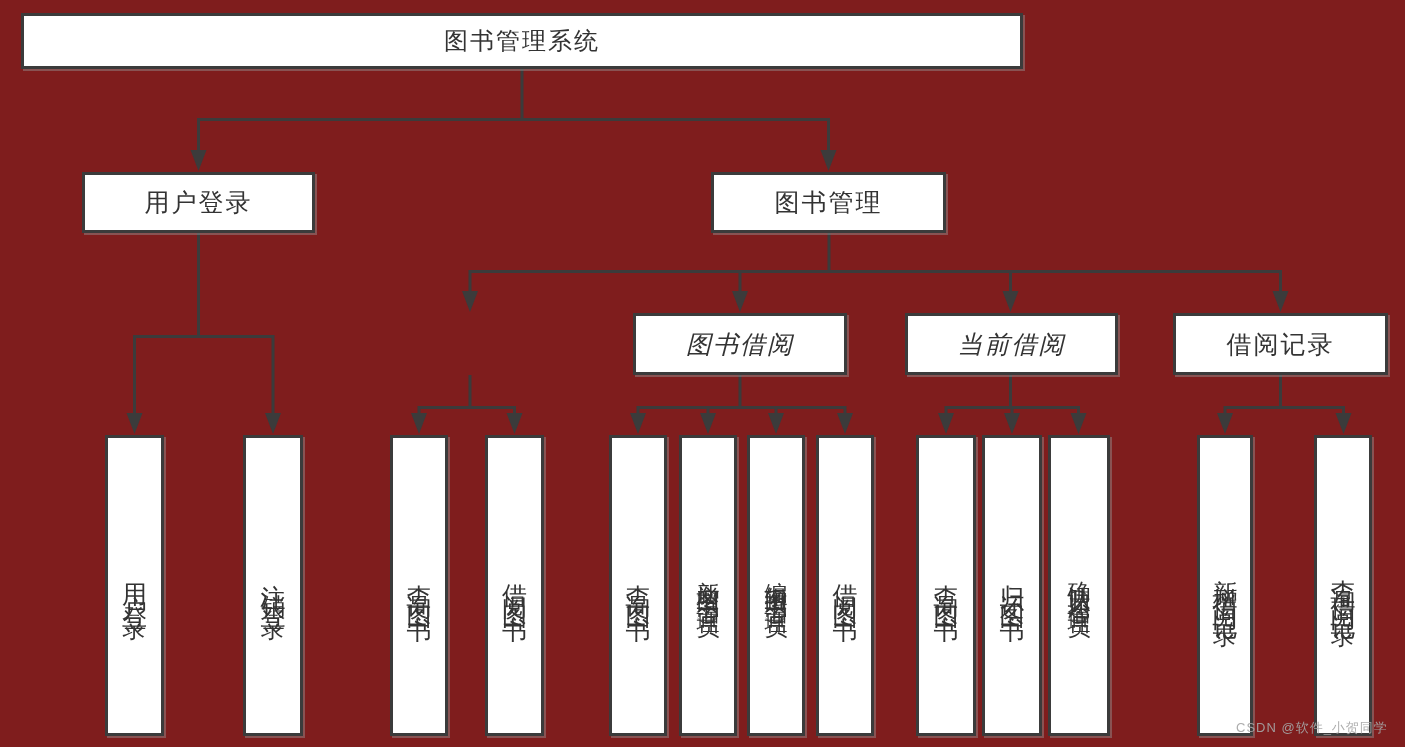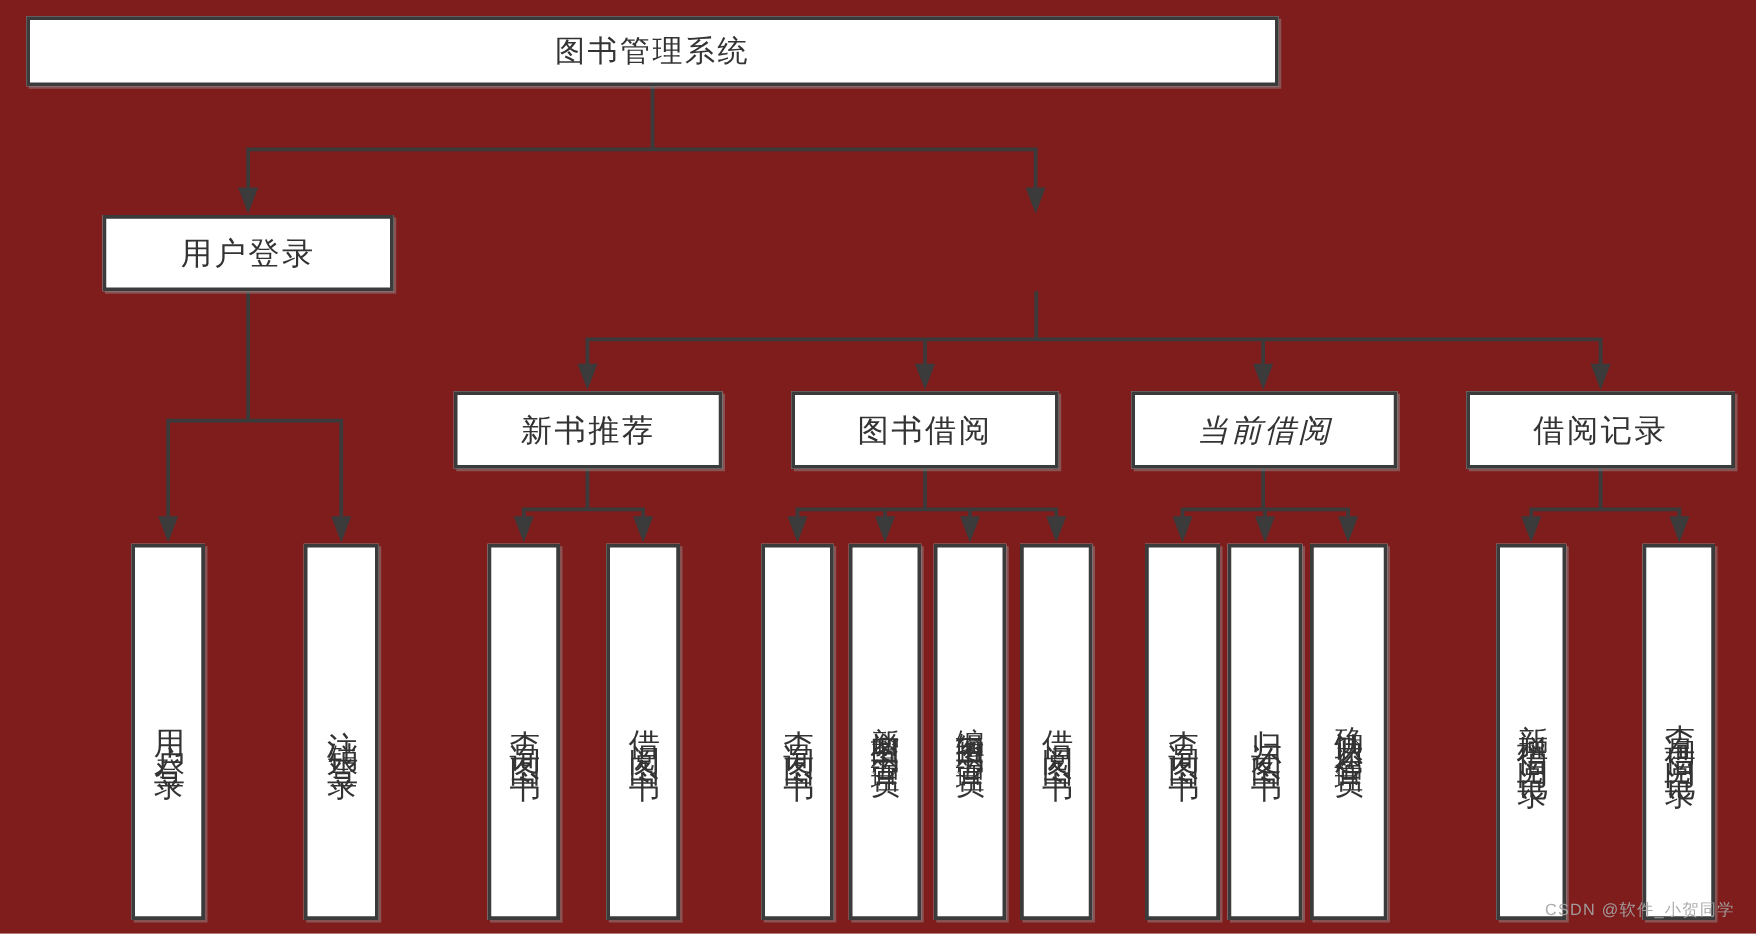--- a/index.html
+++ b/index.html
@@ -126,23 +126,23 @@
       <polygon points="1012,434 1004,413 1020,413"></polygon>
       <polygon points="1078.5,434 1070.5,413 1086.5,413"></polygon>
       <polygon points="1225,434 1217,413 1233,413"></polygon>
       <polygon points="1343.5,434 1335.5,413 1351.5,413"></polygon>
     </g>
   </svg>
 
   <div class="node" style="left:21px; top:13px; width:1002px; height:56px;">图书管理系统</div>
 
   <div class="node lvl2" style="left:82px; top:172px; width:233px; height:61px;">用户登录</div>
+  <div class="node lvl2" style="left:711px; top:172px; width:235px; height:61px;">图书管理</div>
 
-  <div class="node lvl3" style="left:363px; top:313px; width:215px; height:62px;">新书推荐</div>
-  <div class="node lvl3" style="left:633px; top:313px; width:214px; height:62px;">图书借阅</div>
+  <div class="node lvl3" style="left:633px; top:313px; width:214px; height:62px;font-style:italic;">图书借阅</div>
   <div class="node lvl3" style="left:905px; top:313px; width:213px; height:62px;font-style:italic;">当前借阅</div>
   <div class="node lvl3" style="left:1173px; top:313px; width:215px; height:62px;">借阅记录</div>
 
   <div class="vbox" style="left:105px; width:59px;">
     <span class="vtext">用户登录</span>
   </div>
   <div class="vbox" style="left:243px; width:60px;">
     <span class="vtext">注销登录</span>
   </div>
 

